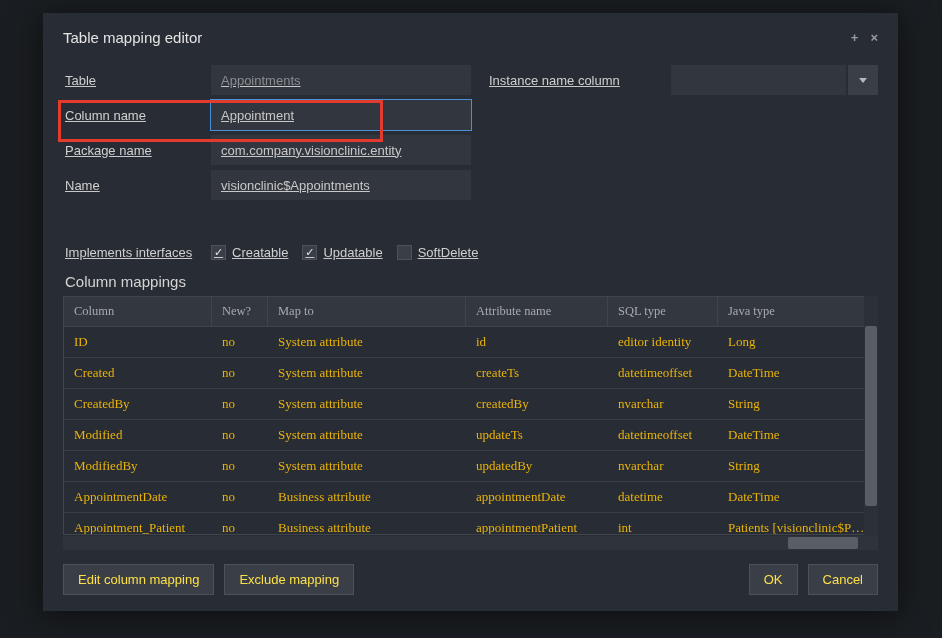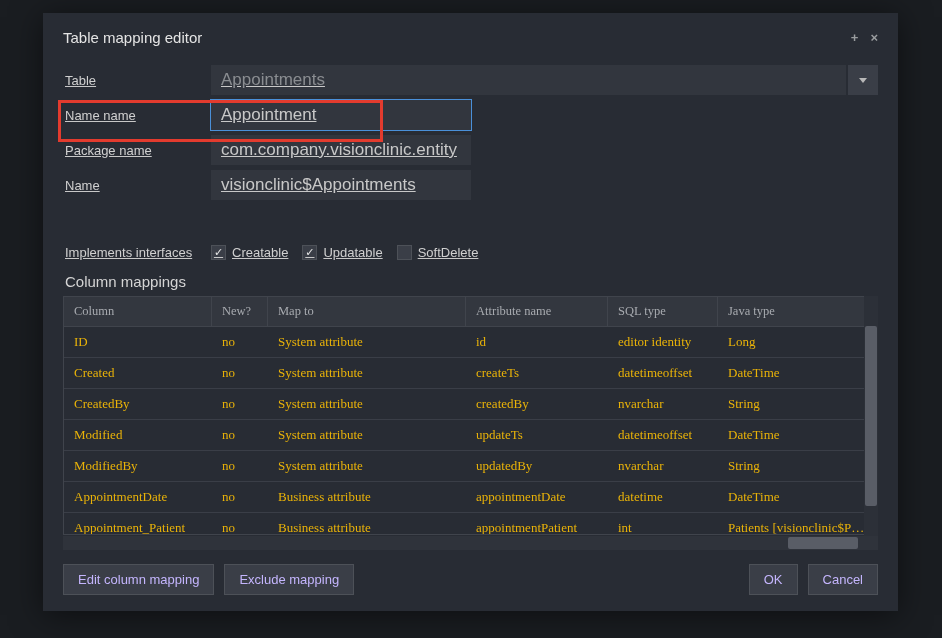--- a/index.html
+++ b/index.html
@@ -70,21 +70,21 @@
     color:#d0d0d0;
     font-size:13px;
     padding-left:2px;
   }
   .form-input {
     background:#32363e;
     border: none;
     color:#c8c8c8;
     padding: 7px 10px;
     width: 260px;
-    font-size:17px;
+    font-size:13px;
     outline:none;
     height:30px;
   }
   .form-input.focused {
     box-shadow: 0 0 0 1px #4a90d9;
   }
   .instance-col-label {
     color:#d0d0d0;
     margin-left: 18px;
     width: 182px;
@@ -221,21 +221,21 @@
     border-radius:2px;
   }
   .modal-footer {
     padding: 14px 20px 16px 20px;
     display:flex;
     align-items:center;
   }
   .btn {
     background:#3a3e47;
     border:1px solid #4d5158;
-    color:#c4b5fd;
+    color:#fde047;
     padding: 7px 14px;
     font-size:13px;
     cursor:pointer;
   }
   .btn + .btn { margin-left:10px; }
   .footer-spacer { flex:1; }
   .chev-down {
     width:0;height:0;
     border-left:4px solid transparent;
     border-right:4px solid transparent;
@@ -255,28 +255,29 @@
       <span>+</span>
       <span>×</span>
     </div>
   </div>
 
   <div class="modal-body">
 
     <div class="form-row">
       <div class="form-label">Table</div>
       <input class="form-input" style="color: rgb(138, 141, 145);" value="Appointments">
+      <div class="instance-col-label">Instance name column</div>
       <div class="instance-select"></div>
       <div class="dropdown-btn">
         <div class="chev-down"></div>
       </div>
     </div>
 
     <div class="form-row" style="position:relative;">
-      <div class="form-label">Name name</div>
+      <div class="form-label">Column name</div>
       <input class="form-input focused" value="Appointment" style="">
     </div>
 
     <div class="form-row">
       <div class="form-label">Package name</div>
       <input class="form-input" value="com.company.visionclinic.entity" style="">
     </div>
 
     <div class="form-row">
       <div class="form-label">Name</div>

